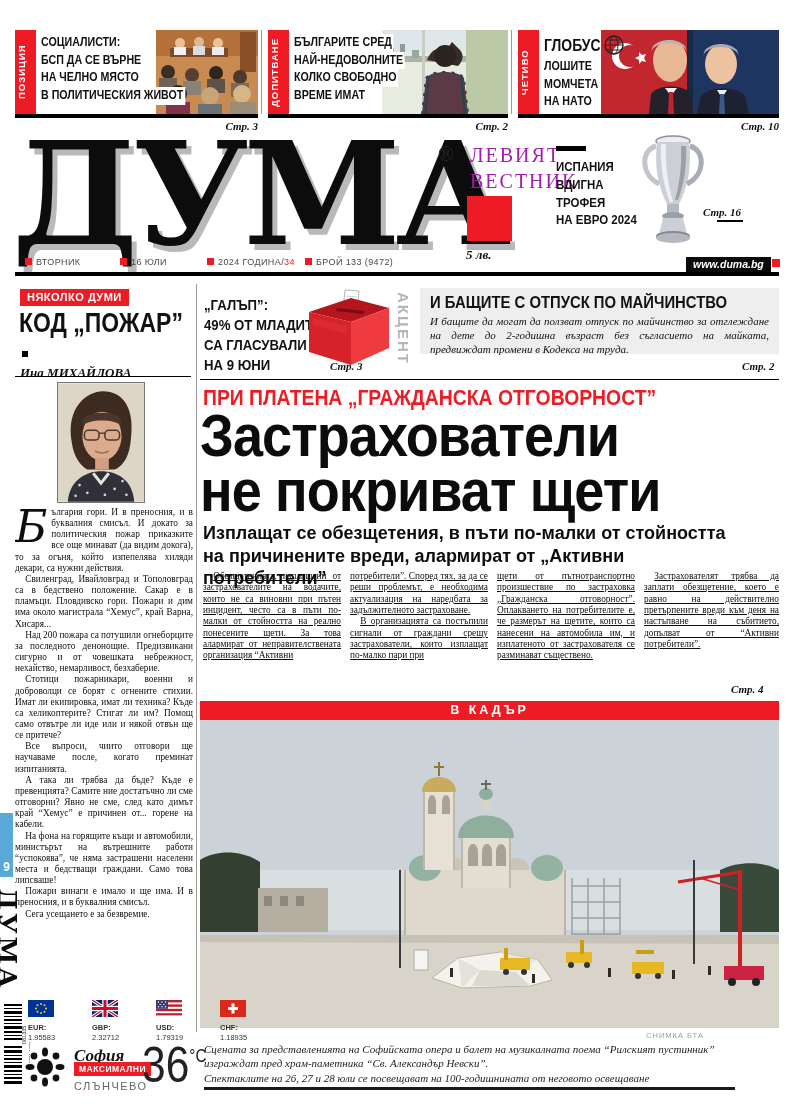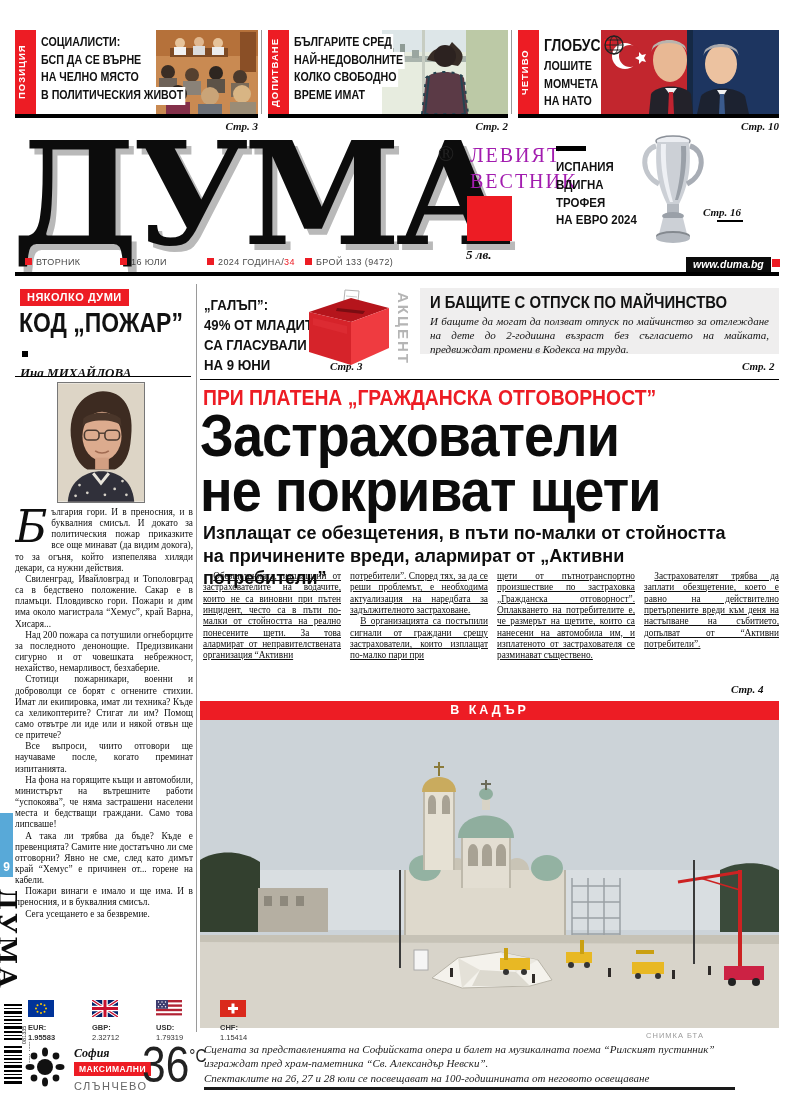--- a/index.html
+++ b/index.html
@@ -96,21 +96,21 @@
   #vk-photo { left:200px; top:720px; }
   #vk-credit { left:600px; top:1031px; width:150px; text-align:center; font-size:7.5px; letter-spacing:1px; color:#9b9b9b; }
   #vk-caption { left:204px; top:1042px; width:540px; font-family:"Liberation Serif",serif; font-style:italic; font-size:11px; line-height:1.3; color:#222; }
   #vk-rule { left:204px; top:1087px; width:531px; height:3px; background:#1a1a1a; }
 
   
   .cur { position:absolute; top:1000px; width:58px; }
   .cur .lbl { font-size:7.5px; color:#333; line-height:1.3; margin-top:2px; }
   .cur .lbl b { display:block; }
   #wx-sun { left:24px; top:1046px; }
-  #wx-city { left:74px; top:1046px; font-style:italic; font-weight:bold; font-size:12px; }
+  #wx-city { left:74px; top:1046px; font-style:italic; font-weight:bold; font-size:17px; }
   #wx-max { left:74px; top:1062px; font-size:8.5px; padding:2px 5px; letter-spacing:.5px; }
   #wx-cond { left:74px; top:1080px; font-size:11px; letter-spacing:1.5px; color:#666; }
   #wx-temp { left:142px; top:1036px; font-size:50px; font-weight:200; color:#222; transform:scaleX(.85); transform-origin:0 0; }
   #wx-temp sup { font-size:18px; font-weight:200; position:relative; top:-2px; }
 </style>
 </head>
 <body>
 
 <div id="page">
 
@@ -321,22 +321,22 @@
         <circle cx="18" cy="115" r="1.4"></circle>
         <circle cx="70" cy="114" r="1.4"></circle>
       </g>
   </svg>
   <div class="abs" id="op-text">
     <p class="first"><span class="dropcap">Б</span><span>ългария гори. И в преносния, и в буквалния смисъл. И докато за политическия пожар приказките все още минават (да видим докога), то за огъня, който изпепелява хиляди декари, са нужни действия.</span></p>
     <p>Свиленград, Ивайловград и Тополовград са в бедствено положение. Сакар е в пламъци. Пловдивско гори. Пожари и дим има около магистрала “Хемус”, край Варна, Хисаря...</p>
     <p>Над 200 пожара са потушили огнеборците за последното денонощие. Предизвикани сигурно и от човешката небрежност, нехайство, немарливост, безхаберие.</p>
     <p>Стотици пожарникари, военни и доброволци се борят с огнените стихии. Имат ли екипировка, имат ли техника? Къде са хеликоптерите? Стигат ли им? Помощ само отвътре ли иде или и някой отвън ще се притече?</p>
     <p>Все въпроси, чиито отговори ще научаваме после, когато преминат изпитанията.</p>
+    <p>А така ли трябва да бъде? Къде е превенцията? Самите ние достатъчно ли сме отговорни? Явно не сме, след като димът край “Хемус” е причинен от... горене на кабели.</p>
     <p>На фона на горящите къщи и автомобили, министърът на вътрешните работи “успокоява”, че няма застрашени населени места и бедстващи граждани. Само това липсваше!</p>
-    <p>А така ли трябва да бъде? Къде е превенцията? Самите ние достатъчно ли сме отговорни? Явно не сме, след като димът край “Хемус” е причинен от... горене на кабели.</p>
     <p>Пожари винаги е имало и ще има. И в преносния, и в буквалния смисъл.</p>
     <p>Сега усещането е за безвремие.</p>
   </div>
 
   <div class="abs cond" id="gallup-lines">„ГАЛЪП”:
 49% ОТ МЛАДИТЕ
 СА ГЛАСУВАЛИ
 НА 9 ЮНИ</div>
   <svg class="abs" id="gallup-box" width="92" height="78" viewBox="0 0 92 78">
     <polygon points="44,2 58,3 56,24 42,22" fill="#fff" stroke="#b5b5b5" stroke-width="1"></polygon>
@@ -454,21 +454,21 @@
         <rect x="508" y="246" width="3" height="9"></rect>
     </g>
     <line x1="200" y1="150" x2="200" y2="248" stroke="#3a3a3a" stroke-width="2"></line>
     <line x1="494" y1="140" x2="494" y2="244" stroke="#3a3a3a" stroke-width="2"></line>
   </svg>
   <div class="abs" id="vk-credit">СНИМКА БТА</div>
   <div class="abs preline" id="vk-caption">Сцената за представленията на Софийската опера и балет на музикалната поема “Рилският пустинник” изграждат пред храм-паметника “Св. Александър Невски”.
 Спектаклите на 26, 27 и 28 юли се посвещават на 100-годишнината от неговото освещаване</div>
   <div class="abs" id="vk-rule"></div>
 
-  <div class="cur" style="left:28px;font-weight:bold;">
+  <div class="cur" style="left:28px;">
     <svg width="26" height="17" viewBox="0 0 26 17">
       <rect width="26" height="17" fill="#039"></rect>
       <g fill="#fc0">
           <circle cx="13" cy="4" r="1"></circle>
           <circle cx="16.5" cy="5.2" r="1"></circle>
           <circle cx="18" cy="8.5" r="1"></circle>
           <circle cx="16.5" cy="11.8" r="1"></circle>
           <circle cx="13" cy="13" r="1"></circle>
           <circle cx="9.5" cy="11.8" r="1"></circle>
           <circle cx="8" cy="8.5" r="1"></circle>
@@ -509,21 +509,21 @@
         </g>
     </svg>
     <div class="lbl"><b>USD:</b><span>1.79319</span></div>
   </div>
   <div class="cur" style="left:220px;">
     <svg width="26" height="17" viewBox="0 0 26 17">
       <rect width="26" height="17" fill="#DA291C"></rect>
       <rect x="11.5" y="3.5" width="3" height="10" fill="#fff"></rect>
       <rect x="8" y="7" width="10" height="3" fill="#fff"></rect>
     </svg>
-    <div class="lbl"><b>CHF:</b><span>1.15414</span></div>
+    <div class="lbl"><b>CHF:</b><span>1.18935</span></div>
   </div>
 
   <svg class="abs" id="wx-sun" width="42" height="42" viewBox="0 0 42 42">
     <circle cx="21" cy="21" r="8" fill="#111"></circle>
     <g fill="#111">
       <ellipse cx="21" cy="6" rx="3" ry="4.5"></ellipse>
       <ellipse cx="21" cy="36" rx="3" ry="4.5"></ellipse>
       <ellipse cx="6" cy="21" rx="4.5" ry="3"></ellipse>
       <ellipse cx="36" cy="21" rx="4.5" ry="3"></ellipse>
       <ellipse cx="10" cy="10" rx="3.4" ry="3.4"></ellipse>

